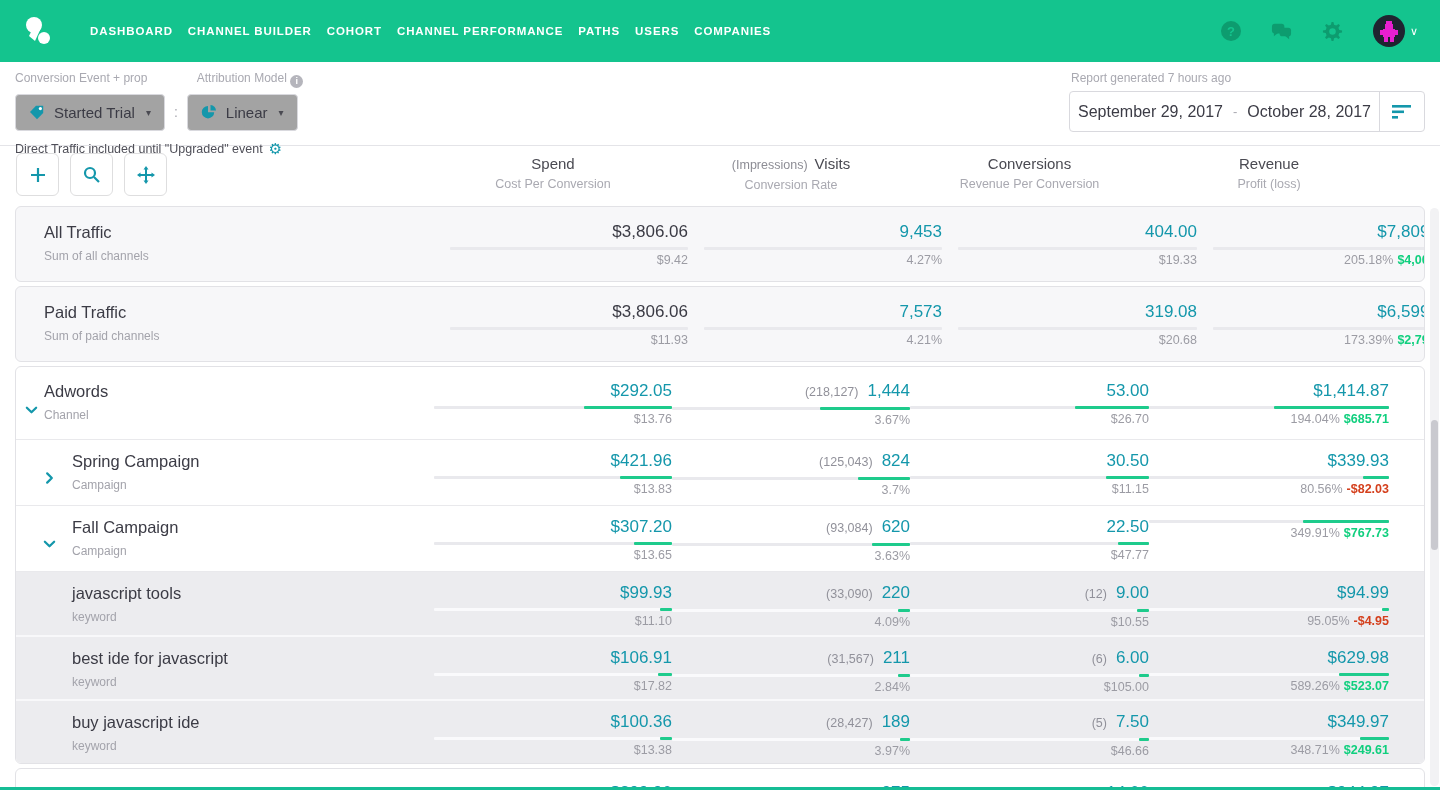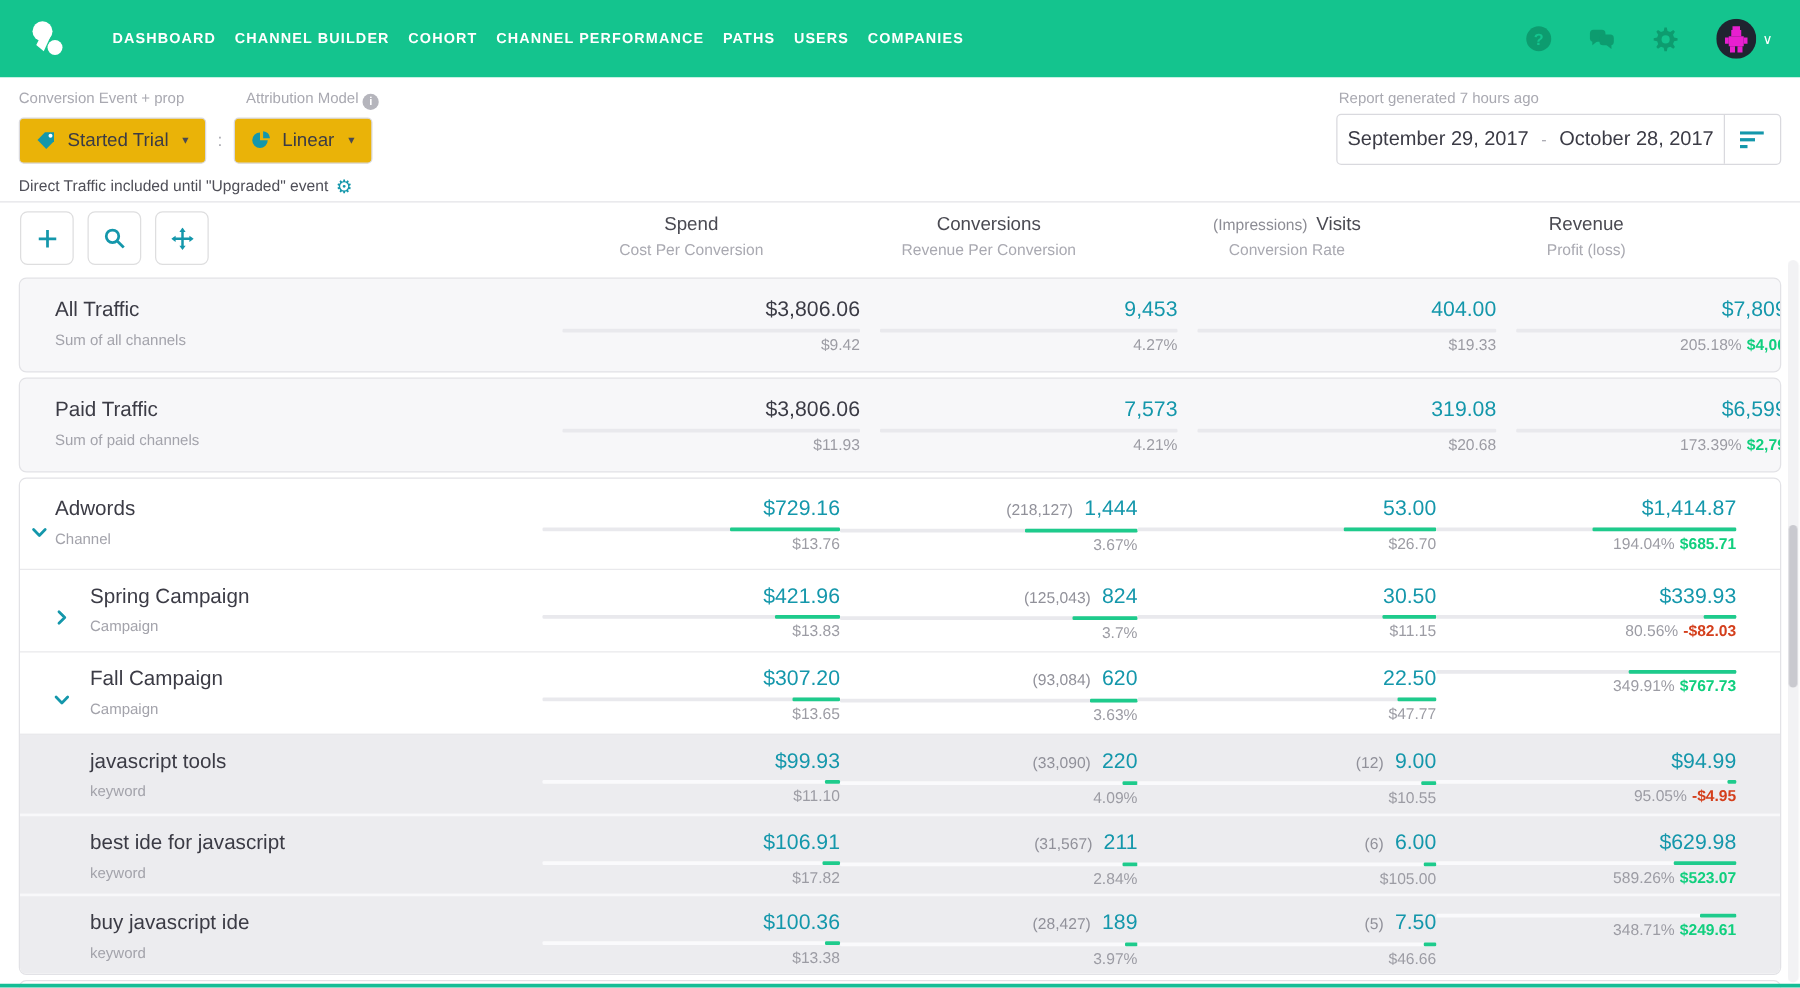--- a/index.html
+++ b/index.html
@@ -12,26 +12,26 @@
   .navitems { display:flex; gap:15px; }
   .navitem { color:#fff; font-size:11.5px; font-weight:bold; letter-spacing:.9px; cursor:pointer; white-space:nowrap; }
   .nav-right { margin-left:auto; display:flex; align-items:center; gap:30px; }
   .nav-ic { width:21px; height:21px; color:#0d9c6f; cursor:pointer; }
   .help-circle { width:20px; height:20px; border-radius:50%; background:#0d9c6f; color:#14c48e;
     font-size:13px; font-weight:bold; display:flex; align-items:center; justify-content:center; cursor:pointer; }
   .avatar-wrap { display:flex; align-items:center; gap:5px; cursor:pointer; }
   .caret-down { color:#fff; font-size:11px; }
 
   
-  .filterbar { height:100px; border-bottom:1px solid #e4e4e8; padding:9px 15px 0 15px; position:relative; background:#fff; }
+  .filterbar { height:84px; border-bottom:1px solid #e4e4e8; padding:9px 15px 0 15px; position:relative; background:#fff; }
   .flabel { font-size:12px; color:#a9a9b1; margin-bottom:6px; }
   .flabel .lab2 { margin-left:46px; }
   .flabel .addprop { color:#a9a9b1; cursor:pointer; }
   .fctrls { display:flex; align-items:center; gap:9px; }
-  .fbtn { height:37px; border:1px solid #d9d9de; border-radius:4px; background:#eab308; display:flex;
+  .fbtn { height:37px; border:1px solid #d9d9de; border-radius:4px; background:#a3a3a3; display:flex;
     align-items:center; gap:9px; padding:0 13px; font-size:15px; color:#3b3b45; cursor:pointer; }
   .fbtn .bcaret { font-size:10px; color:#4a4a52; margin-left:2px; }
   .fcolon { color:#a9a9b1; font-size:14px; }
   .fnote { margin-top:9px; font-size:12.5px; color:#4f4f58; display:flex; align-items:center; gap:6px; }
   .gear-teal { color:#1497ab; font-size:15px; cursor:pointer; }
   .info-dot { width:13px; height:13px; border-radius:50%; background:#b5b5bc; color:#fff; font-size:9px;
     font-weight:bold; display:inline-flex; align-items:center; justify-content:center; vertical-align:-2px; }
   .report-area { position:absolute; top:9px; right:15px; width:356px; }
   .report-label { font-size:12px; color:#a9a9b1; margin-bottom:6px; padding-left:2px; }
   .datebox { height:41px; border:1px solid #d9d9de; border-radius:4px; display:flex; align-items:stretch; background:#fff; }
@@ -213,26 +213,26 @@
       </svg>
     </button>
   </div>
   <div class="grid">
     <div></div>
     <div class="hcell">
       <div class="hline1">Spend</div>
       <div class="hsub">Cost Per Conversion</div>
     </div>
     <div class="hcell">
+      <div class="hline1"><span class="hpre">(Impressions)</span><span>Visits</span></div>
+      <div class="hsub">Conversion Rate</div>
+    </div>
+    <div class="hcell">
       <div class="hline1">Conversions</div>
       <div class="hsub">Revenue Per Conversion</div>
-    </div>
-    <div class="hcell">
-      <div class="hline1"><span class="hpre">(Impressions)</span><span>Visits</span></div>
-      <div class="hsub">Conversion Rate</div>
     </div>
     <div class="hcell">
       <div class="hline1">Revenue</div>
       <div class="hsub">Profit (loss)</div>
     </div>
   </div>
 </div>
 
 <div id="cards">
     <div class="card summary">
@@ -296,21 +296,21 @@
     <div class="card">
       <div class="trow grid r-channel d0">
       <div class="ncell">
         <svg class="chev" viewBox="0 0 14 14">
             <path d="M2 4.5 L7 9.5 L12 4.5" fill="none" stroke="currentColor" stroke-width="2.4" stroke-linecap="round" stroke-linejoin="round"></path>
           </svg>
         <div class="nname">Adwords</div>
         <div class="nsub">Channel</div>
       </div>
       <div class="mcell">
-    <div class="vline"><span class="vlink">$729.16</span></div>
+    <div class="vline"><span class="vlink">$292.05</span></div>
     <div class="bar">
             <i style="width:37%"></i>
           </div>
     <div class="sline"><span>$13.76</span></div>
         </div>
       <div class="mcell">
     <div class="vline"><span class="pre">(218,127)</span><span class="vlink">1,444</span></div>
     <div class="bar">
             <i style="width:38%"></i>
           </div>
@@ -495,20 +495,21 @@
     <div class="sline"><span>3.97%</span></div>
         </div>
       <div class="mcell">
     <div class="vline"><span class="pre">(5)</span><span class="vlink">7.50</span></div>
     <div class="bar">
             <i style="width:4%"></i>
           </div>
     <div class="sline"><span>$46.66</span></div>
         </div>
       <div class="mcell">
+    <div class="vline"><span class="vlink">$349.97</span></div>
     <div class="bar">
             <i style="width:12%"></i>
           </div>
     <div class="sline"><span>348.71%</span><span class="profit positive">$249.61</span></div>
         </div>
     </div>
     </div>
     <div class="card">
       <div class="trow grid r-channel d0">
       <div class="ncell">

